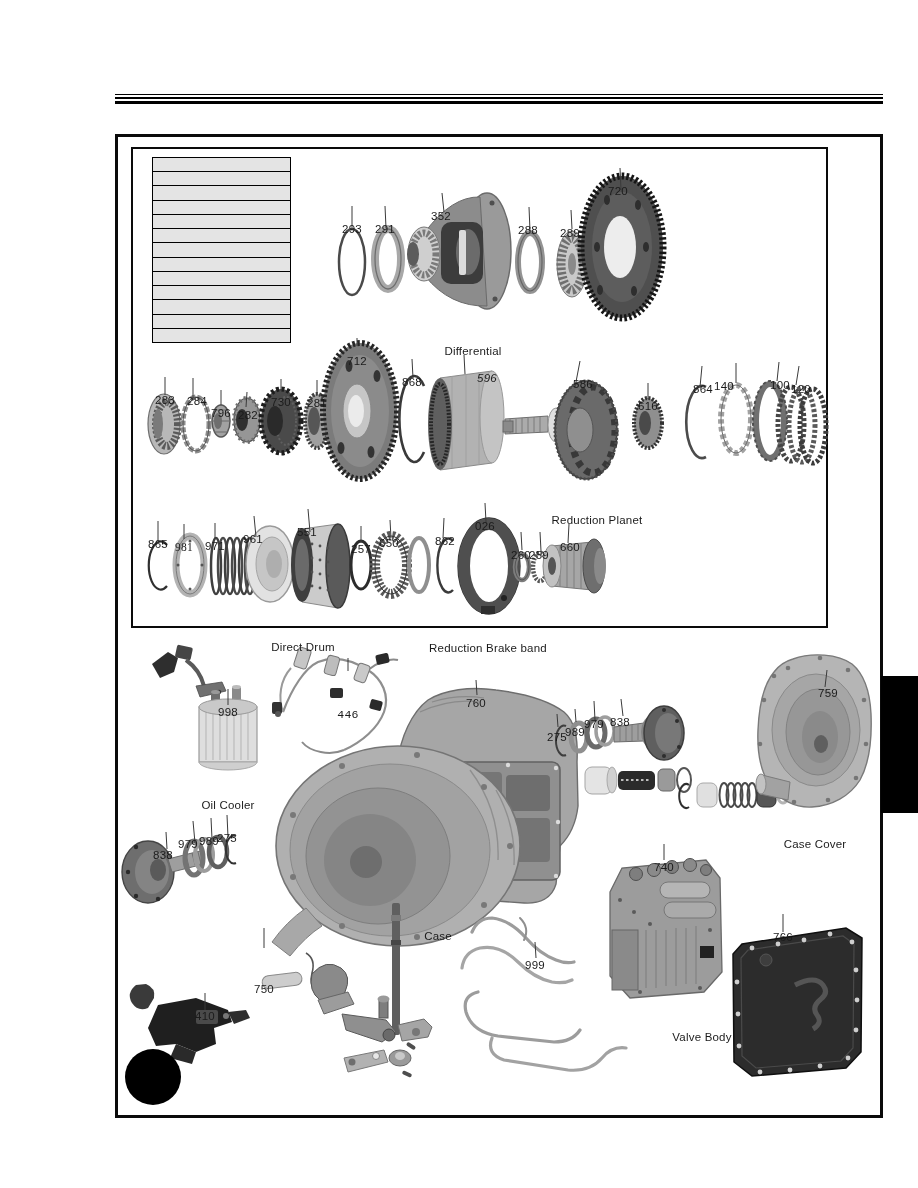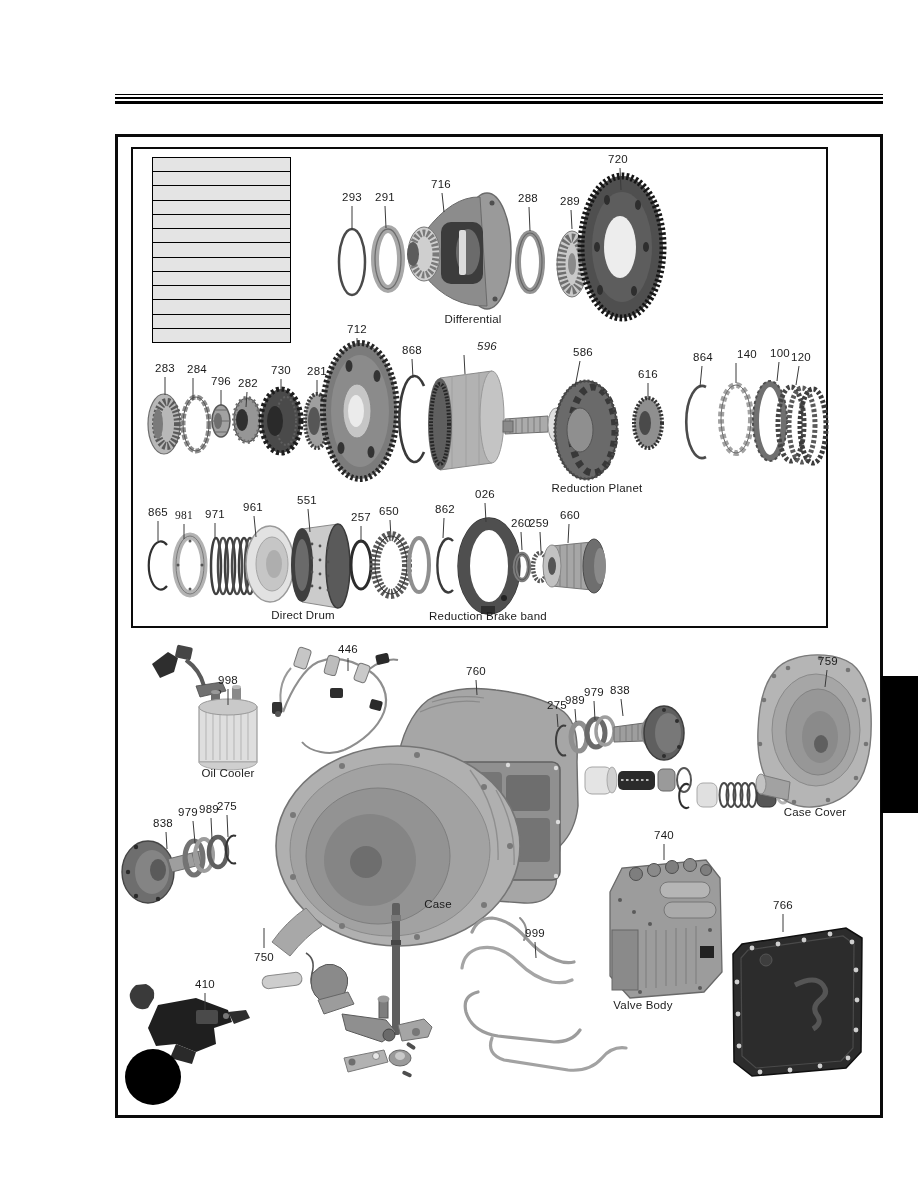--- a/index.html
+++ b/index.html
@@ -23,21 +23,21 @@
     position:absolute;left:152px;top:157px;width:139px;height:186px;
     background:#e4e4e4;border:1px solid #000;box-sizing:border-box;
     display:flex;flex-direction:column;
   }
   .legend-row{flex:1;border-bottom:1px solid #000;}
   .legend-row:last-child{border-bottom:none;}
   #diagram-svg{position:absolute;left:0;top:0;width:918px;height:1188px;}
   #labels-layer{position:absolute;left:0;top:0;width:918px;height:1188px;}
   .part-label,.caption-label{
     position:absolute;transform:translate(-50%,-50%);
-    font-size:11.5px;color:#1b1b1b;white-space:nowrap;letter-spacing:.2px;
+    font-size:11.5px;color:#1b1b1b;white-space:nowrap;letter-spacing:.2px;margin-top:32px;
   }
   #leader-lines line{stroke:#3a3a3a;stroke-width:1;}
   .edge-tab{position:absolute;left:881px;top:676px;width:37px;height:137px;background:#000;}
   .black-dot{position:absolute;left:125px;top:1049px;width:56px;height:56px;border-radius:50%;background:#000;}
 </style>
 </head>
 <body>
 
 <div class="hrule" id="rule1"></div>
 <div class="hrule" id="rule2"></div>
@@ -528,53 +528,53 @@
       <line x1="205" y1="993" x2="205" y2="1010"></line>
       <line x1="535" y1="942" x2="536" y2="958"></line>
       <line x1="664" y1="844" x2="664" y2="860"></line>
       <line x1="783" y1="914" x2="783" y2="932"></line>
     </g>
 </svg>
 
 <div id="labels-layer">
     <div class="part-label" style="left: 352px; top: 197px;">293</div>
     <div class="part-label" style="left: 385px; top: 197px;">291</div>
-    <div class="part-label" style="left: 441px; top: 184px;">716</div>
+    <div class="part-label" style="left: 441px; top: 184px;">352</div>
     <div class="part-label" style="left: 528px; top: 198px;">288</div>
     <div class="part-label" style="left: 570px; top: 201px;">289</div>
     <div class="part-label" style="left: 618px; top: 159px;">720</div>
     <div class="part-label" style="left: 165px; top: 368px;">283</div>
     <div class="part-label" style="left: 197px; top: 369px;">284</div>
     <div class="part-label" style="left: 221px; top: 381px;">796</div>
     <div class="part-label" style="left: 248px; top: 383px; text-align: right;">282</div>
     <div class="part-label" style="left: 281px; top: 370px;">730</div>
     <div class="part-label" style="left: 317px; top: 371px;">281</div>
     <div class="part-label" style="left: 357px; top: 329px;">712</div>
     <div class="part-label" style="left: 412px; top: 350px;">868</div>
     <div class="part-label" style="left: 487px; top: 346px; font-style: italic;">596</div>
     <div class="part-label" style="left: 583px; top: 352px;">586</div>
     <div class="part-label" style="left: 648px; top: 374px;">616</div>
     <div class="part-label" style="left: 703px; top: 357px;">864</div>
-    <div class="part-label" style="left: 747px; top: 354px;">140</div>
+    <div class="part-label" style="left: 724px; top: 354px;">140</div>
     <div class="part-label" style="left: 780px; top: 353px;">100</div>
     <div class="part-label" style="left: 801px; top: 357px;">120</div>
     <div class="part-label" style="left: 158px; top: 512px;">865</div>
     <div class="part-label" style="left: 184px; top: 515px; font-family: Liberation Serif, serif;">981</div>
     <div class="part-label" style="left: 215px; top: 514px;">971</div>
     <div class="part-label" style="left: 253px; top: 507px;">961</div>
     <div class="part-label" style="left: 307px; top: 500px;">551</div>
     <div class="part-label" style="left: 361px; top: 517px;">257</div>
     <div class="part-label" style="left: 389px; top: 511px;">650</div>
     <div class="part-label" style="left: 445px; top: 509px;">862</div>
     <div class="part-label" style="left: 485px; top: 494px;">026</div>
     <div class="part-label" style="left: 521px; top: 523px;">260</div>
     <div class="part-label" style="left: 539px; top: 523px;">259</div>
     <div class="part-label" style="left: 570px; top: 515px;">660</div>
     <div class="part-label" style="left: 228px; top: 680px;">998</div>
-    <div class="part-label" style="left: 348px; top: 649px;">446</div>
+    <div class="part-label" style="left: 348px; top: 682px; font-family: Liberation Mono, monospace;">446</div>
     <div class="part-label" style="left: 476px; top: 671px;">760</div>
     <div class="part-label" style="left: 557px; top: 705px;">275</div>
     <div class="part-label" style="left: 575px; top: 700px;">989</div>
     <div class="part-label" style="left: 594px; top: 692px;">979</div>
     <div class="part-label" style="left: 620px; top: 690px;">838</div>
     <div class="part-label" style="left: 828px; top: 661px;">759</div>
     <div class="part-label" style="left: 163px; top: 823px;">838</div>
     <div class="part-label" style="left: 188px; top: 812px;">979</div>
     <div class="part-label" style="left: 209px; top: 809px;">989</div>
     <div class="part-label" style="left: 227px; top: 806px;">275</div>
@@ -583,17 +583,17 @@
     <div class="part-label" style="left: 535px; top: 933px;">999</div>
     <div class="part-label" style="left: 664px; top: 835px;">740</div>
     <div class="part-label" style="left: 783px; top: 905px;">766</div>
     <div class="caption-label" style="left: 473px; top: 319px;">Differential</div>
     <div class="caption-label" style="left: 597px; top: 488px;">Reduction Planet</div>
     <div class="caption-label" style="left: 303px; top: 615px;">Direct Drum</div>
     <div class="caption-label" style="left: 488px; top: 616px;">Reduction Brake band</div>
     <div class="caption-label" style="left: 228px; top: 773px;">Oil Cooler</div>
     <div class="caption-label" style="left: 815px; top: 812px;">Case Cover</div>
     <div class="caption-label" style="left: 438px; top: 904px;">Case</div>
-    <div class="caption-label" style="left: 643px; top: 1005px;">Valve Body</div>
+    <div class="caption-label" style="left: 702px; top: 1005px;">Valve Body</div>
   </div>
 
 <div class="edge-tab"></div>
 <div class="black-dot"></div>
 
 </body></html>

